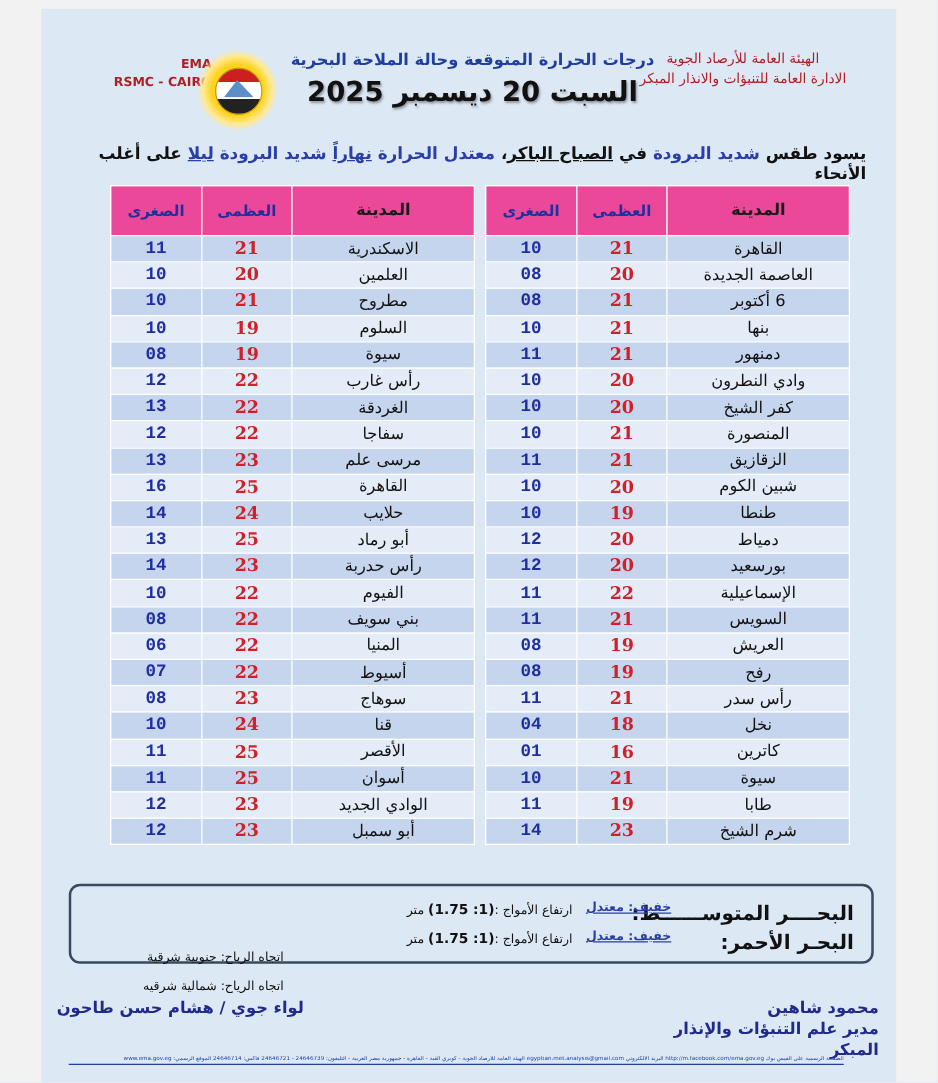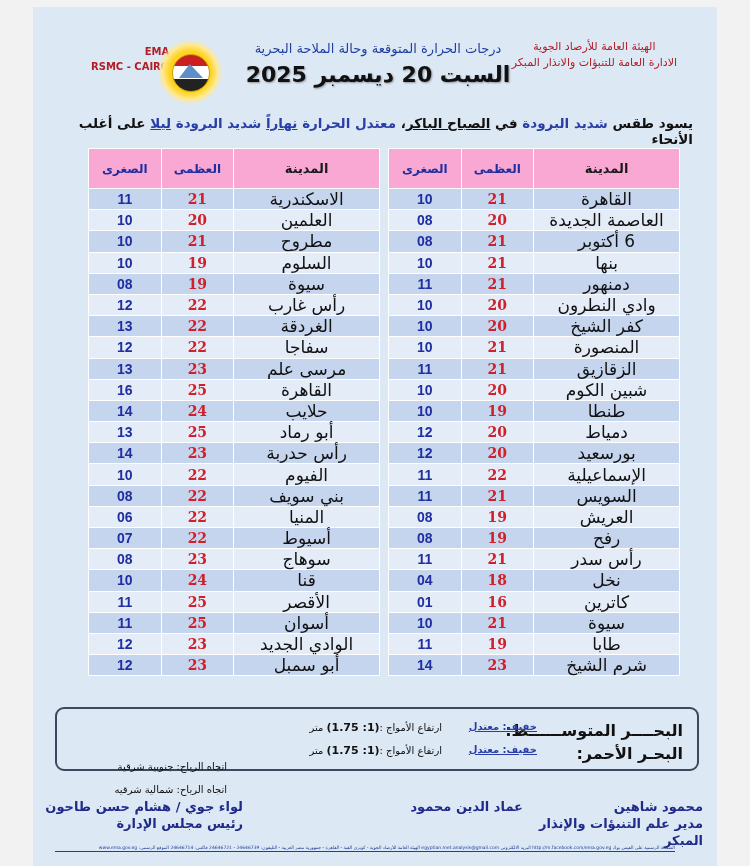--- a/index.html
+++ b/index.html
@@ -27,59 +27,59 @@
     position:absolute; left:14px; top:14px; width:36px; height:36px; border-radius:50%; overflow:hidden;
     background:linear-gradient(#cc2020 0 30%, #ffffff 30% 68%, #222 68% 100%);
     border:1px solid #c2a000;
   }
   .logo-inner::after {
     content:""; position:absolute; left:6px; top:9px; width:24px; height:14px;
     background:#5c8ec8; clip-path:polygon(0 100%, 45% 0, 100% 100%);
   }
   .title1 {
     position:absolute; left:185px; width:320px; top:34px; text-align:center; direction:rtl;
-    color:#1f3fa0; font-size:13px; font-weight:normal;
+    color:#1f3fa0; font-size:13px; font-weight:bold;
   }
   .title2 {
     position:absolute; left:185px; width:320px; top:55px; text-align:center; direction:rtl;
     color:#111; font-size:22px; font-weight:bold; text-shadow:1px 1px 2px rgba(0,0,0,0.35);
   }
   .summary {
     position:absolute; left:40px; width:620px; top:108px; text-align:right; direction:rtl;
     font-size:13.5px; font-weight:bold; color:#111;
   }
   .summary .b { color:#2a3ea8; }
   .summary .u { text-decoration:underline; }
   table.temps {
     position:absolute; border-collapse:collapse; direction:rtl; top:141px;
     font-size:11.5px;
   }
   table.temps th, table.temps td { border:1px solid #fff; padding:0; text-align:center; }
   table.temps { border:1px solid #8fa9d8; }
   table.temps th {
-    background:#f9a8d4; height:39px; color:#1f2ea0; font-weight:bold; font-size:12px;
+    background:#ec4899; height:39px; color:#1f2ea0; font-weight:bold; font-size:12px;
   }
   table.temps th.city-h { color:#1a1a1a; font-size:13px; }
   table.temps td { height:20.2px; }
   table.temps tr:nth-child(odd) td { background:#c6d5ee; }
   table.temps tr:nth-child(even) td { background:#e4ecf8; }
-  table.temps td.city { color:#111; font-size:17px; }
+  table.temps td.city { color:#111; font-size:13px; }
   table.temps td.max { color:#d0202a; font-family:"DejaVu Serif", serif; font-weight:bold; font-size:14px; }
-  table.temps td.min { color:#1f2ea0; font-family:Liberation Sans, sans-serif; font-weight:bold; font-size:14px; }
+  table.temps td.min { color:#1f2ea0; font-family:Liberation Mono, monospace; font-weight:bold; font-size:14px; }
   .t-right { left:355px; width:292px; }
   .t-left { left:55px; width:292px; }
   .c1 { width:146px; } .c2 { width:72px; } .c3 { width:72px; }
   .sea {
     position:absolute; left:22px; top:700px; width:640px; height:60px;
     border:2px solid #3a4a5e; border-radius:9px; direction:rtl; font-size:10px; color:#111;
   }
   .sea-row { position:absolute; left:0; right:0; height:18px; }
   .sea-name { position:absolute; right:14px; font-size:16px; font-weight:bold; }
   .sea-state { position:absolute; right:160px; color:#2a3ea8; text-decoration:underline; font-weight:bold; }
-  .sea-wave { position:absolute; right:255px;text-align:center; }
+  .sea-wave { position:absolute; right:239px;text-align:center; }
   .sea-wave b { font-size:11px; }
   .sea-wind { position:absolute; right:470px;margin-top:40px; }
   .sig {
     position:absolute; top:791px; direction:rtl; color:#1f2a8a;
     font-size:13px; font-weight:bold; line-height:17px;
   }
   .footer-line {
     position:absolute; left:22px; top:838px; width:620px; font-size:4.5px; color:#1f3fa0;
     border-bottom:1px solid #1f3fa0; white-space:nowrap; overflow:hidden; direction:rtl; line-height:6px;
   }
@@ -377,21 +377,19 @@
       <span class="sea-wave"><span>ارتفاع الأمواج :</span><b>(1: 1.75)</b> <span>متر</span></span>
       <span class="sea-wind">اتجاه الرياح: شمالية شرقيه</span>
     </div>
   </div>
 
   <div class="sig" style="right:14px; width:200px;">
     <div>محمود شاهين</div>
     <div>مدير علم التنبؤات والإنذار المبكر</div>
   </div>
   <div class="sig" style="left:200px; width:290px;">
-    <div>عماد الدين محمود</div>
   </div>
   <div class="sig" style="left:10px; width:200px;">
     <div>لواء جوي / هشام حسن طاحون</div>
-    <div>رئيس مجلس الإدارة</div>
   </div>
 
   <div class="footer-line">الصفحة الرسمية على الفيس بوك http://m.facebook.com/ema.gov.eg البريد الالكتروني egyptian.met.analysis@gmail.com الهيئة العامة للأرصاد الجوية - كوبري القبة - القاهرة - جمهورية مصر العربية - التليفون: 24646739 - 24646721 فاكس: 24646714 الموقع الرسمي: www.ema.gov.eg</div>
 </div>
 
 </body></html>

